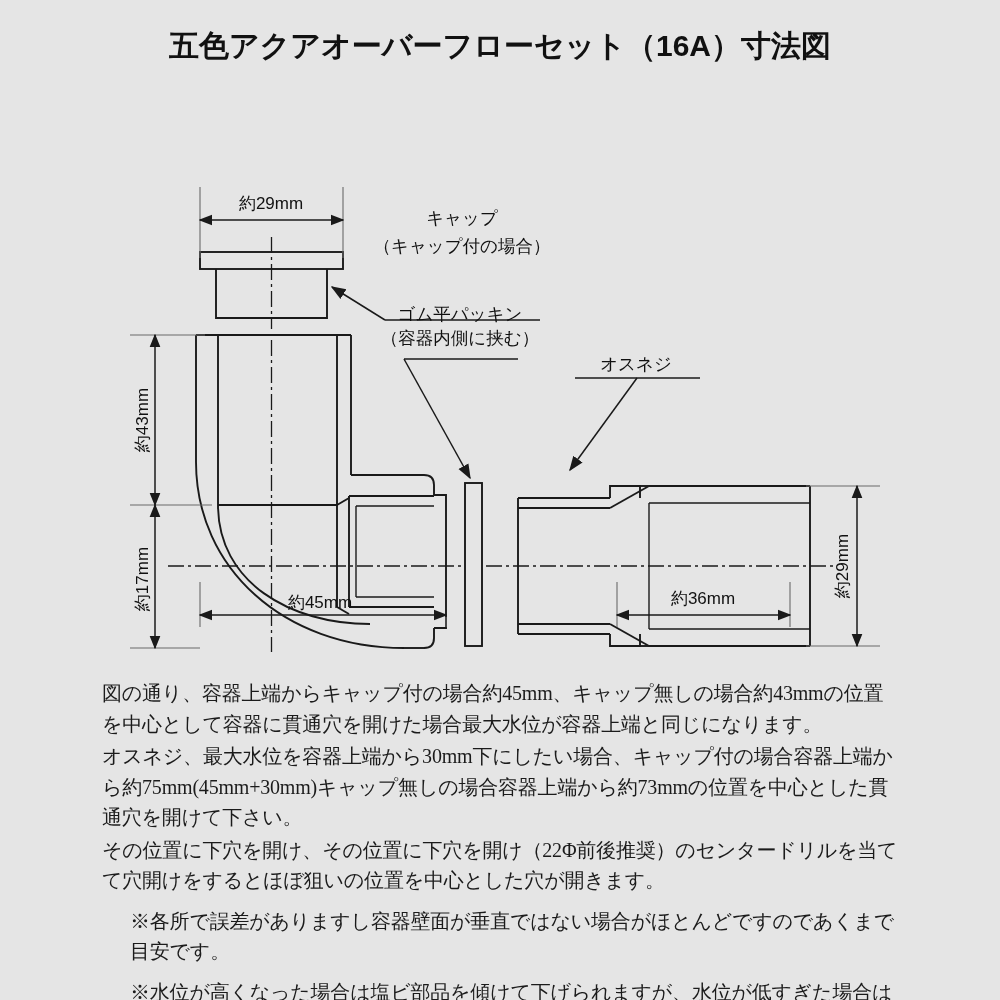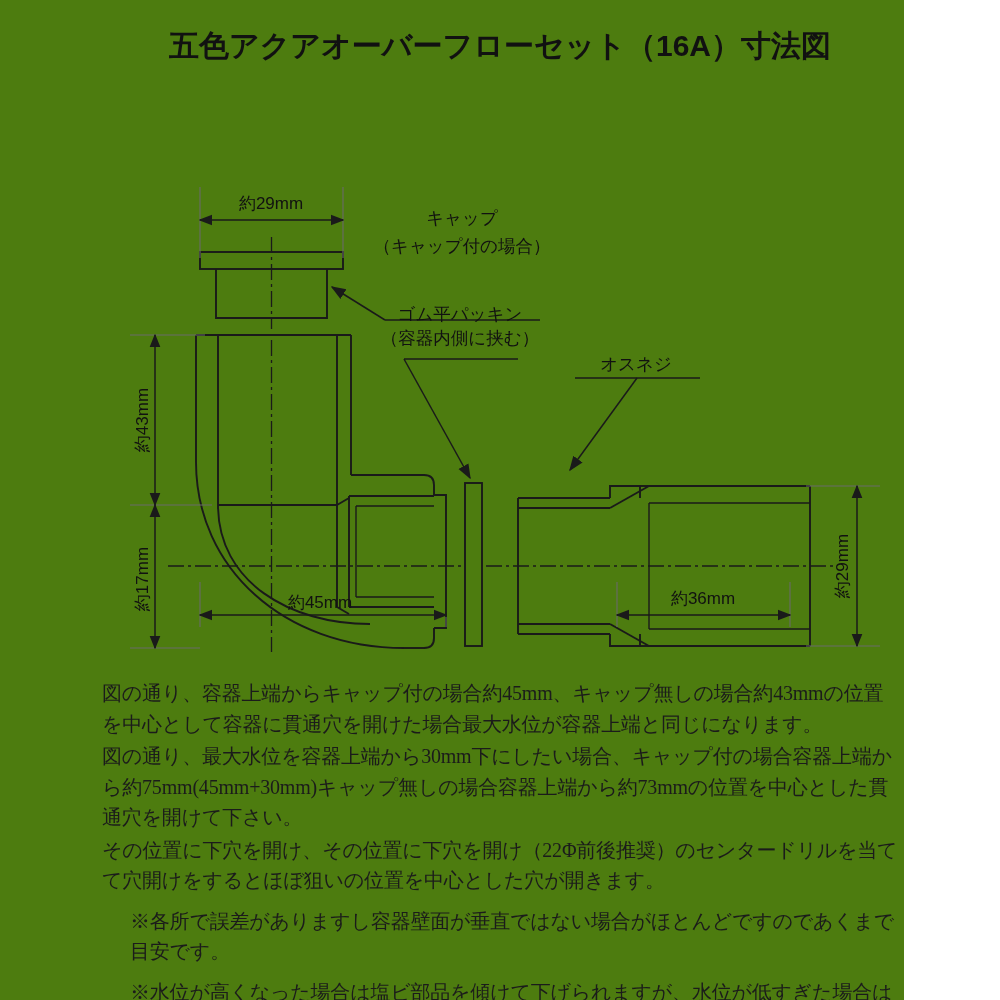--- a/index.html
+++ b/index.html
@@ -3,23 +3,23 @@
 <meta charset="utf-8">
 <style>
   * { box-sizing: border-box; }
   html, body {
     margin: 0; padding: 0;
     background: #ffffff;
     font-family: "Liberation Sans", "DejaVu Sans", sans-serif;
   }
   #page {
     position: relative;
-    width: 904px;
+    width: 1000px;
     height: 1000px;
-    background: #4d7c0f;
+    background: #e5e5e5;
     overflow: hidden;
   }
   #title {
     position: absolute;
     top: 26px; left: 0; width: 1000px;
     text-align: center;
     font-size: 30px;
     font-weight: bold;
     letter-spacing: 0px;
     color: #111111;
@@ -232,19 +232,19 @@
 
     <g>
       <line x1="637" y1="296" x2="570" y2="388" stroke="#1a1a1a" stroke-width="1.5" marker-end="url(#arrLead)"></line>
       <line x1="575" y1="296" x2="700" y2="296" stroke="#1a1a1a" stroke-width="1.5"></line>
       <text x="636" y="288" font-size="17.5" text-anchor="middle">オスネジ</text>
     </g>
   </svg>
 
   <div id="bodytext">
     <p class="para">図の通り、容器上端からキャップ付の場合約45mm、キャップ無しの場合約43mmの位置を中心として容器に貫通穴を開けた場合最大水位が容器上端と同じになります。</p>
-    <p class="para">図の通り、最大水位を容器上端から30mm下にしたい場合、キャップ付の場合容器上端から約75mm(45mm+30mm)キャップ無しの場合容器上端から約73mmの位置を中心とした貫通穴を開けて下さい。</p>
+    <p class="para">オスネジ、最大水位を容器上端から30mm下にしたい場合、キャップ付の場合容器上端から約75mm(45mm+30mm)キャップ無しの場合容器上端から約73mmの位置を中心とした貫通穴を開けて下さい。</p>
     <p class="para">その位置に下穴を開け、その位置に下穴を開け（22Φ前後推奨）のセンタードリルを当てて穴開けをするとほぼ狙いの位置を中心とした穴が開きます。</p>
     <p class="para note">※各所で誤差がありますし容器壁面が垂直ではない場合がほとんどですのであくまで目安です。</p>
     <p class="para note">※水位が高くなった場合は塩ビ部品を傾けて下げられますが、水位が低すぎた場合は上げられませんので水位で迷った場合や最適な位置に段差等があった場合は高めでの施工を推奨します。</p>
   </div>
 
 </div>
 
 </body></html>

